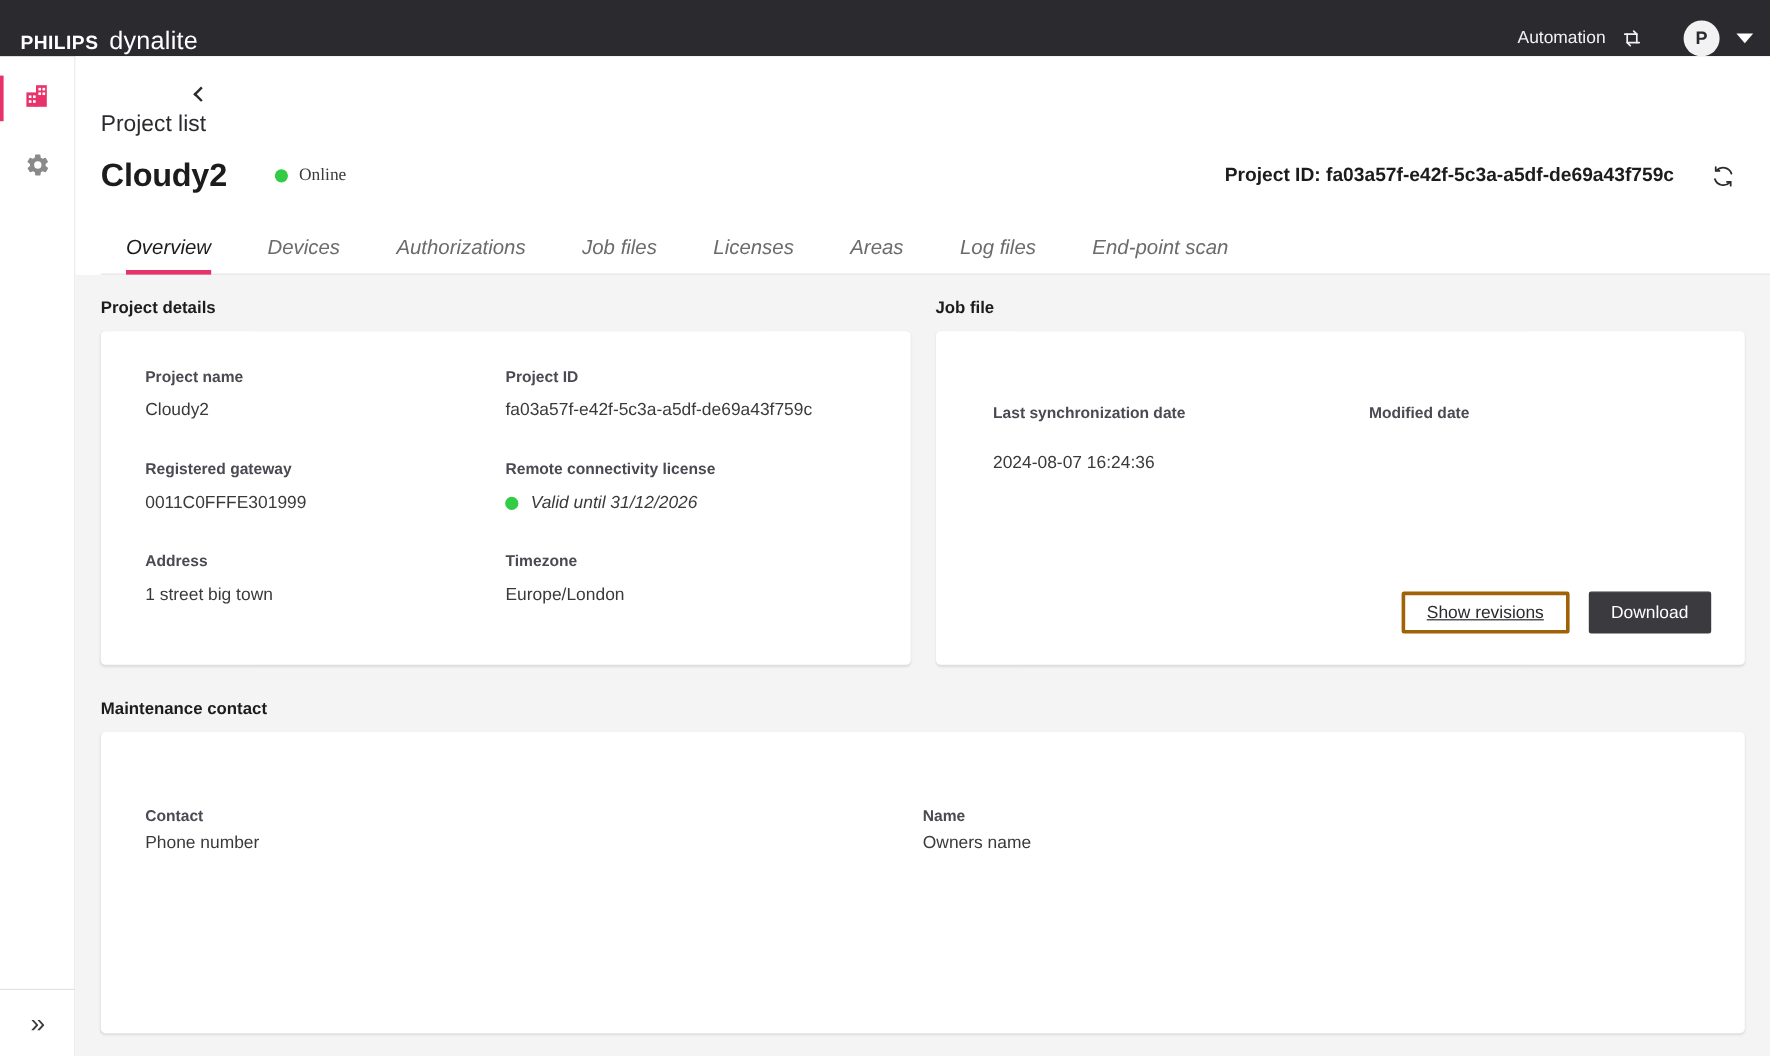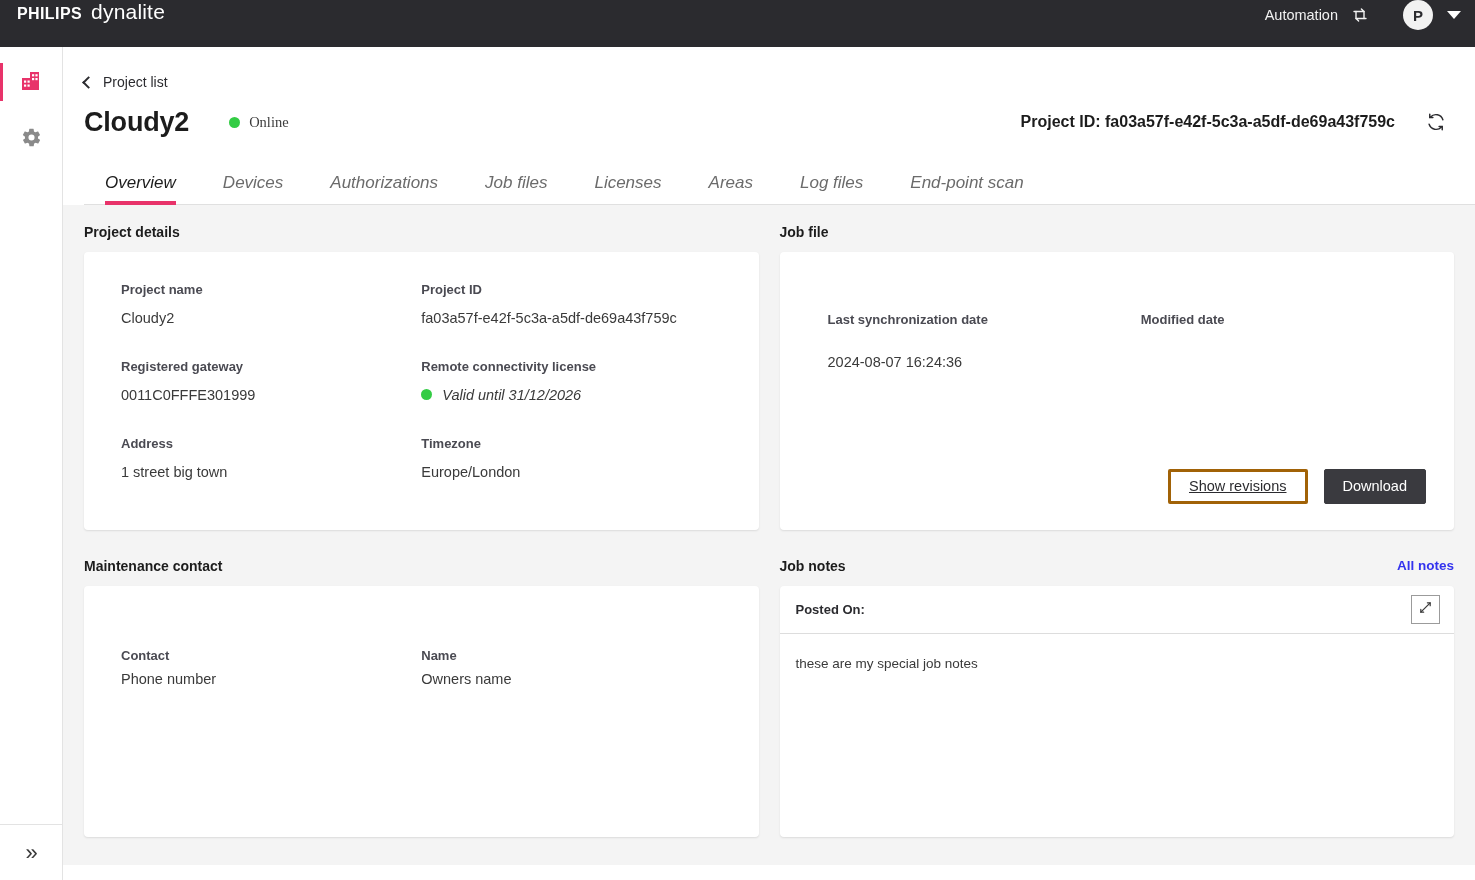--- a/index.html
+++ b/index.html
@@ -8,21 +8,21 @@
     font-family: "Liberation Sans", sans-serif;
     background: #ffffff;
     overflow: hidden;
   }
 
   
   .topbar {
     position: absolute; top: 0; left: 0;
     width: 1475px; height: 47px;
     background: #2b2b2f;
-    display: flex; align-items: flex-start;
+    display: flex; align-items: flex-end;
     color: #ffffff;
   }
   .brand { display: flex; align-items: baseline; margin-left: 17px; }
   .brand-philips {
     font-size: 16px; font-weight: bold; letter-spacing: .4px;
     font-family: "Liberation Sans", sans-serif; color:#fff;
   }
   .brand-dynalite {
     font-size: 21px; margin-left: 9px; color: #fff; font-weight: 400;
     letter-spacing: .2px;
@@ -70,22 +70,22 @@
   }
 
   
   .page {
     position: absolute; top: 47px; left: 63px;
     width: 1412px; height: 833px;
     background: #ffffff;
   }
   .pagehead { padding: 0 0 0 21px; background:#fff; }
   .breadcrumb {
-    display: inline-flex; align-items: center; gap: 10px;
-    margin-top: 27px; color: #2b2b2f; font-size: 14px;
+    display: inline-flex; align-items: flex-end; gap: 10px;
+    margin-top: 27px; color: #2b2b2f; font-size: 19px; flex-direction: column;
   }
   .chev-left {
     display:inline-block;
     width: 9px; height: 9px;
     border-left: 2px solid #2b2b2f;
     border-bottom: 2px solid #2b2b2f;
     transform: rotate(45deg);
   }
   .titlerow { display: flex; align-items: center; margin-top: 16px; }
   .proj-title { font-size: 27px; font-weight: bold; color: #1c1c1c; letter-spacing: -.2px; }
@@ -357,36 +357,15 @@
                 <div class="fvalue" style="margin-top:8px">Owners name</div>
               </div>
             </div>
             <div class="fgrid">
               <div class="fcol"></div>
             </div>
           </div>
         </div>
       </div>
 
-      <div class="col">
-        <div class="sect-head">
-          <span>Job notes</span>
-          <span class="all-notes">All notes</span>
-        </div>
-        <div class="card notes-card">
-          <div class="notes-head">
-            <span class="posted-on">Posted On:</span>
-            <span class="expand-btn">
-              <span>
-                <svg width="15" height="15" viewBox="0 0 16 16" fill="none" stroke="#3a3a3a" stroke-width="1.3" stroke-linecap="round" stroke-linejoin="round">
-                  <path d="M10 3h3v3"></path>
-                  <path d="M6 13H3v-3"></path>
-                  <path d="M13 3L3 13"></path>
-                </svg>
-              </span>
-            </span>
-          </div>
-          <div class="notes-body">these are my special job notes</div>
-        </div>
-      </div>
     </div>
   </div>
 </div>
 
 </body></html>

